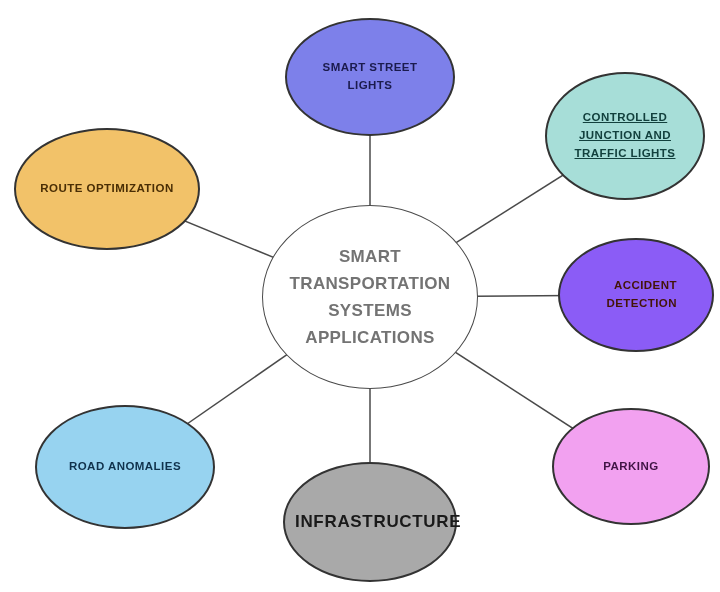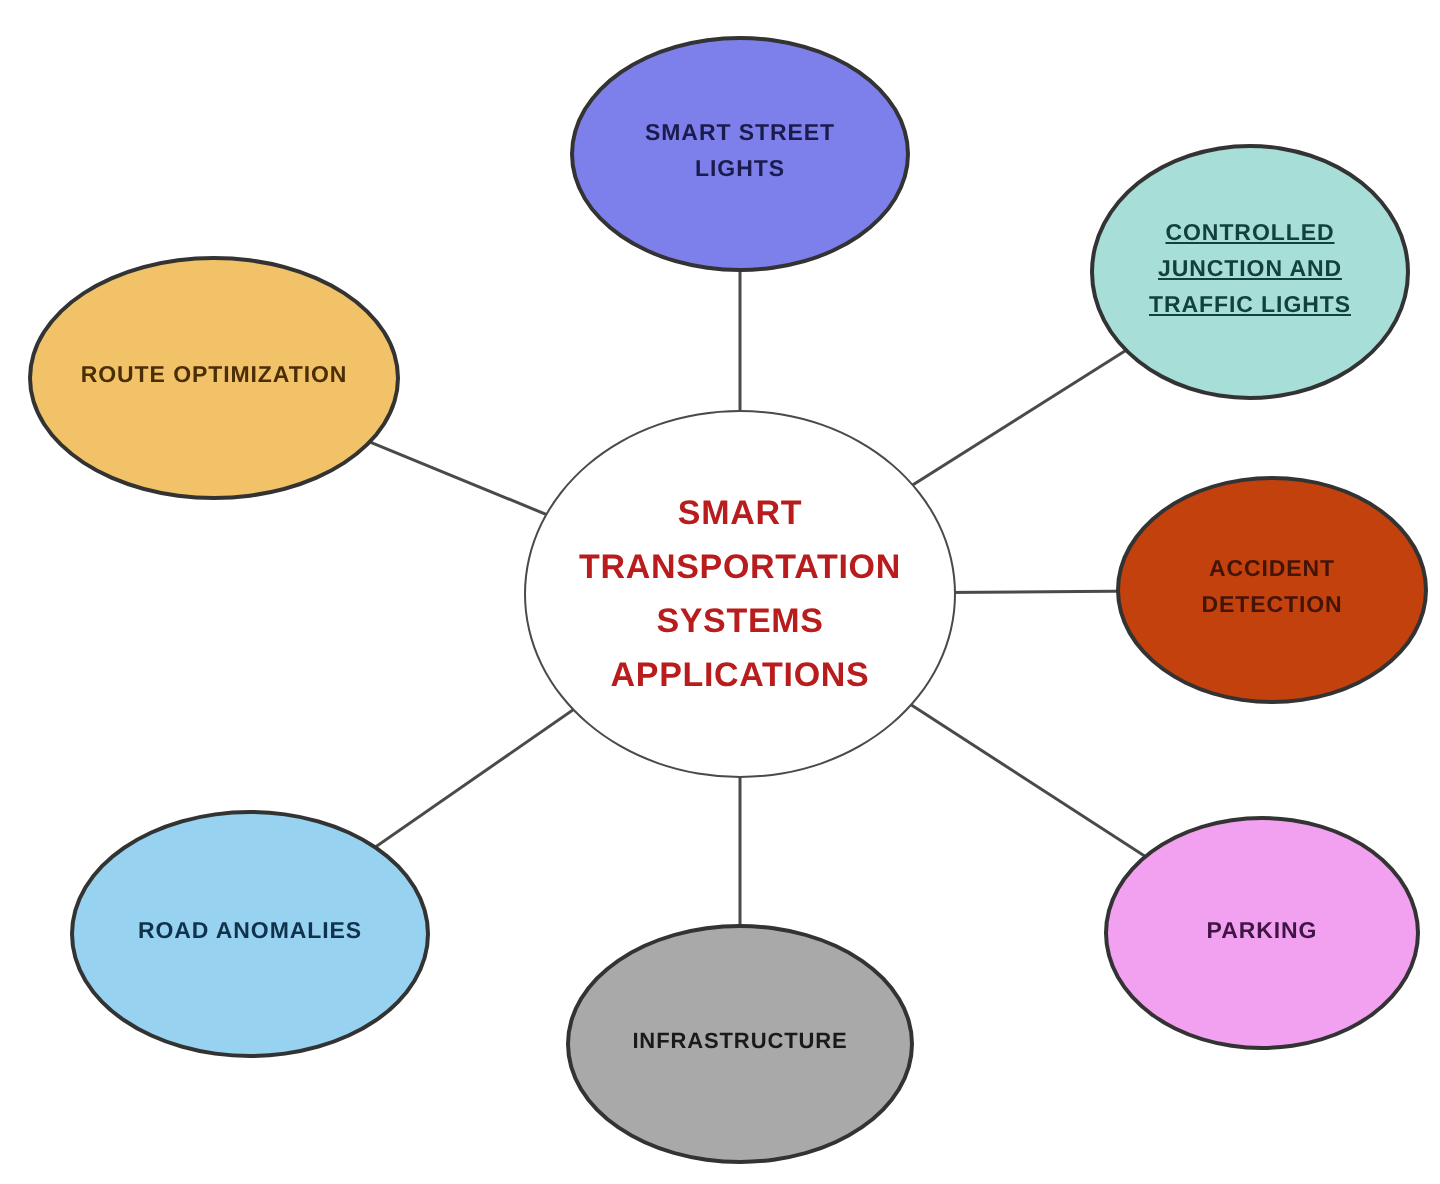--- a/index.html
+++ b/index.html
@@ -21,21 +21,21 @@
   }
   .center-node .lbl{max-width:178px;line-height:1.6;letter-spacing:.02em;}
   .n0{left:285px;top:18px;width:170px;height:118px;font-size:11.5px;}
   .n0 .lbl{max-width:112px;}
   .n1{left:545px;top:72px;width:160px;height:128px;font-size:11.5px;}
   .n1 .lbl{max-width:116px;text-decoration:underline;}
   .n2{left:558px;top:238px;width:156px;height:114px;font-size:11.5px;}
   .n2 .lbl{max-width:82px;}
   .n3{left:552px;top:408px;width:158px;height:117px;font-size:11.5px;text-align:right;}
   .n3 .lbl{max-width:120px;}
-  .n4{left:283px;top:462px;width:174px;height:120px;font-size:11px;}
+  .n4{left:283px;top:462px;width:174px;height:120px;font-size:17px;}
   .n4 .lbl{max-width:150px;}
   .n5{left:35px;top:405px;width:180px;height:124px;font-size:11.5px;}
   .n5 .lbl{max-width:140px;}
   .n6{left:14px;top:128px;width:186px;height:122px;font-size:11.5px;}
   .n6 .lbl{max-width:165px;}
 </style>
 </head>
 <body>
 
 <div class="canvas">
@@ -51,37 +51,37 @@
   </svg>
 
   <div class="node n0" style="background: rgb(125, 128, 234); color: rgb(27, 27, 77); border-color: rgb(51, 51, 51);">
     <span class="lbl">SMART STREET LIGHTS</span>
   </div>
 
   <div class="node n1" style="background: rgb(167, 222, 216); color: rgb(18, 64, 61); border-color: rgb(51, 51, 51);">
     <span class="lbl">CONTROLLED JUNCTION AND TRAFFIC LIGHTS</span>
   </div>
 
-  <div class="node n2" style="background: #c2410c; color: rgb(67, 20, 8); border-color: rgb(51, 51, 51);">
+  <div class="node n2" style="background: #8b5cf6; color: rgb(67, 20, 8); border-color: rgb(51, 51, 51); text-align: right;">
     <span class="lbl">ACCIDENT DETECTION</span>
   </div>
 
   <div class="node n3" style="background: rgb(242, 161, 240); color: rgb(64, 20, 69); border-color: rgb(51, 51, 51);">
     <span class="lbl">PARKING</span>
   </div>
 
   <div class="node n4" style="background: rgb(169, 169, 169); color: rgb(26, 26, 26); border-color: rgb(51, 51, 51);">
     <span class="lbl">INFRASTRUCTURE</span>
   </div>
 
   <div class="node n6" style="background: rgb(242, 194, 105); color: rgb(74, 46, 5); border-color: rgb(51, 51, 51);">
     <span class="lbl">ROUTE OPTIMIZATION</span>
   </div>
 
   <div class="node n5" style="background: rgb(151, 211, 240); color: rgb(16, 50, 76); border-color: rgb(51, 51, 51);">
     <span class="lbl">ROAD ANOMALIES</span>
   </div>
 
-  <div class="node center-node" style="background: rgb(255, 255, 255); color: #b91c1c;">
+  <div class="node center-node" style="background: rgb(255, 255, 255); color: #737373;">
     <span class="lbl">SMART TRANSPORTATION SYSTEMS APPLICATIONS</span>
   </div>
 
 </div>
 
 </body></html>

